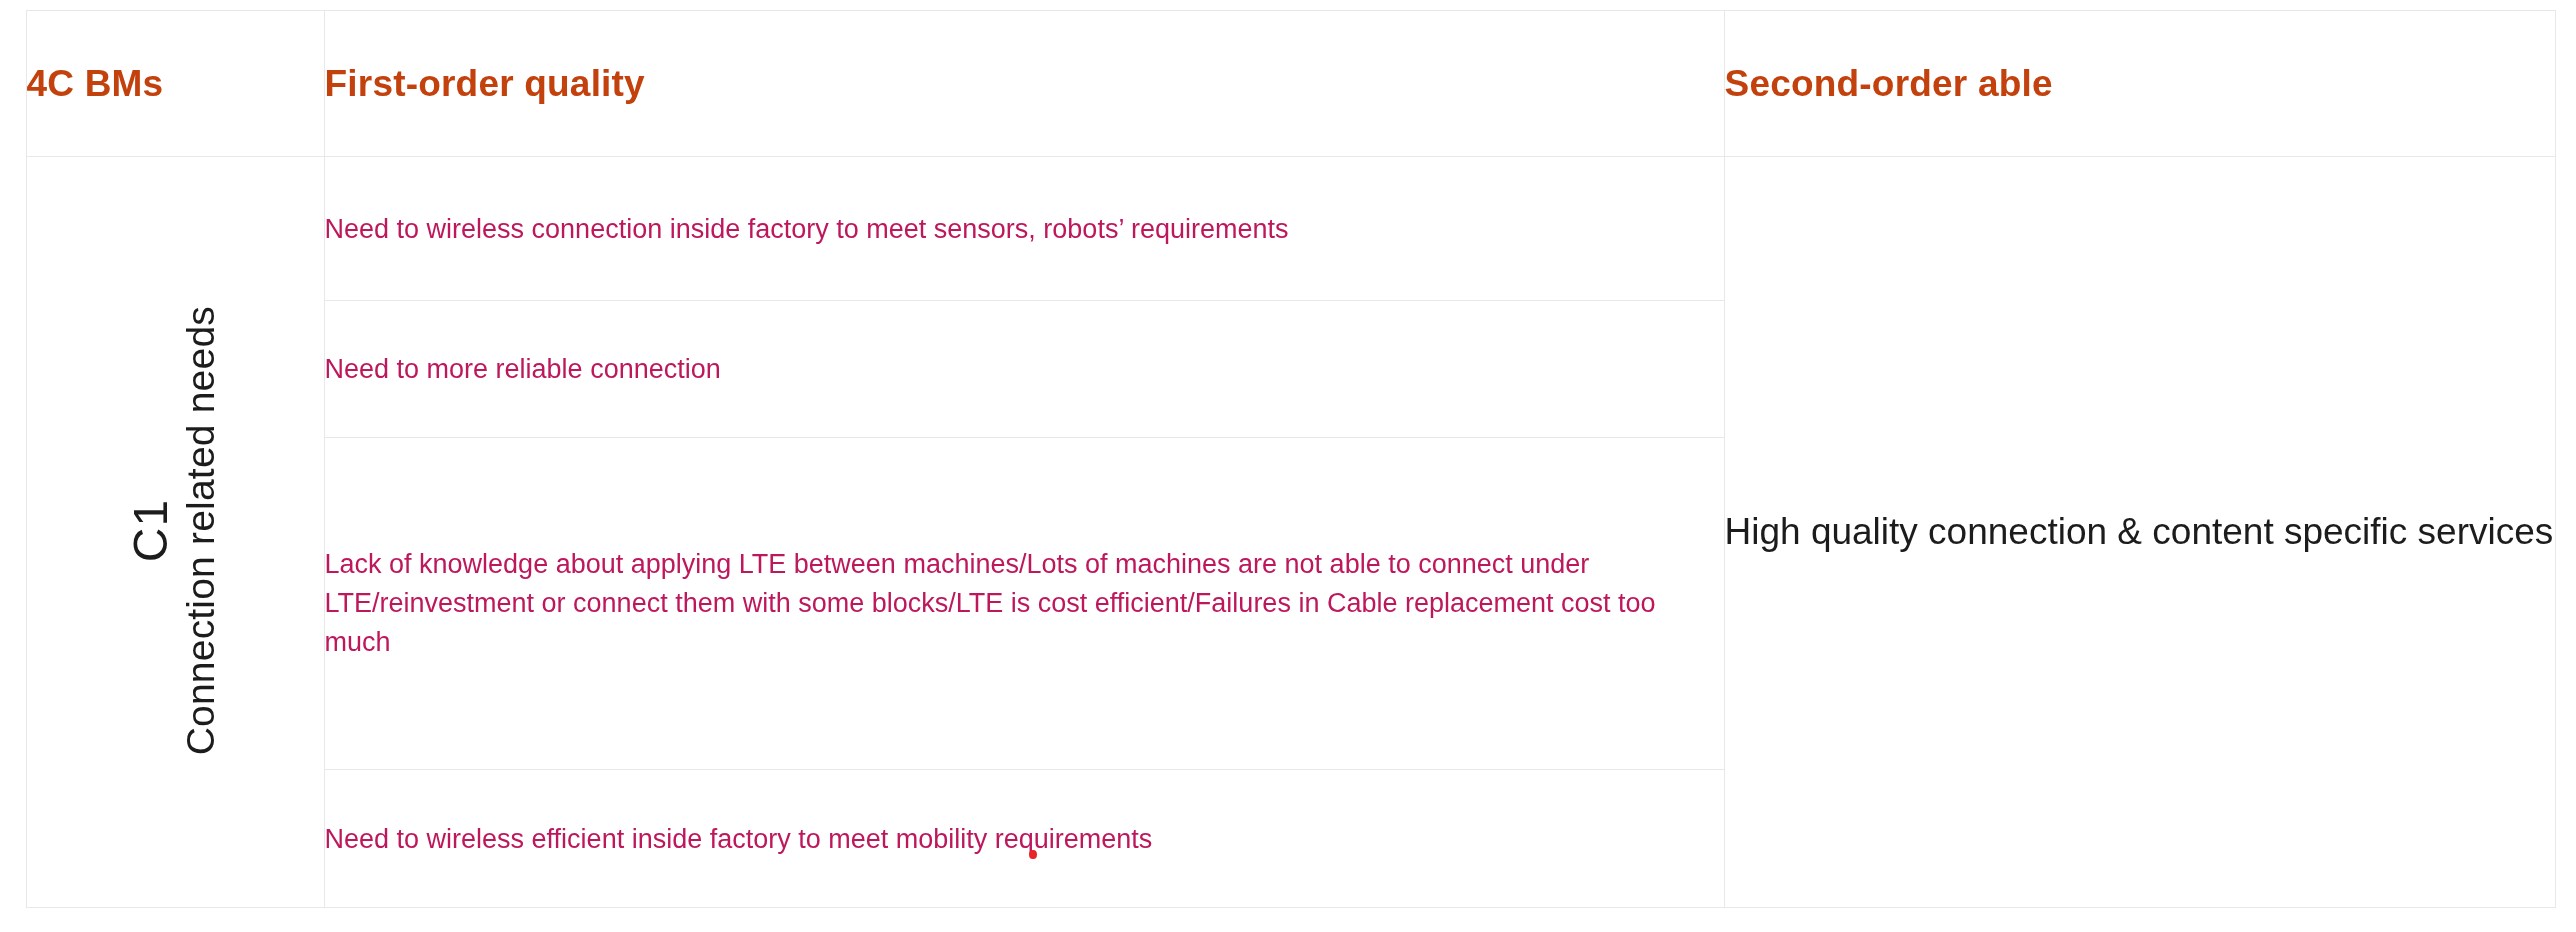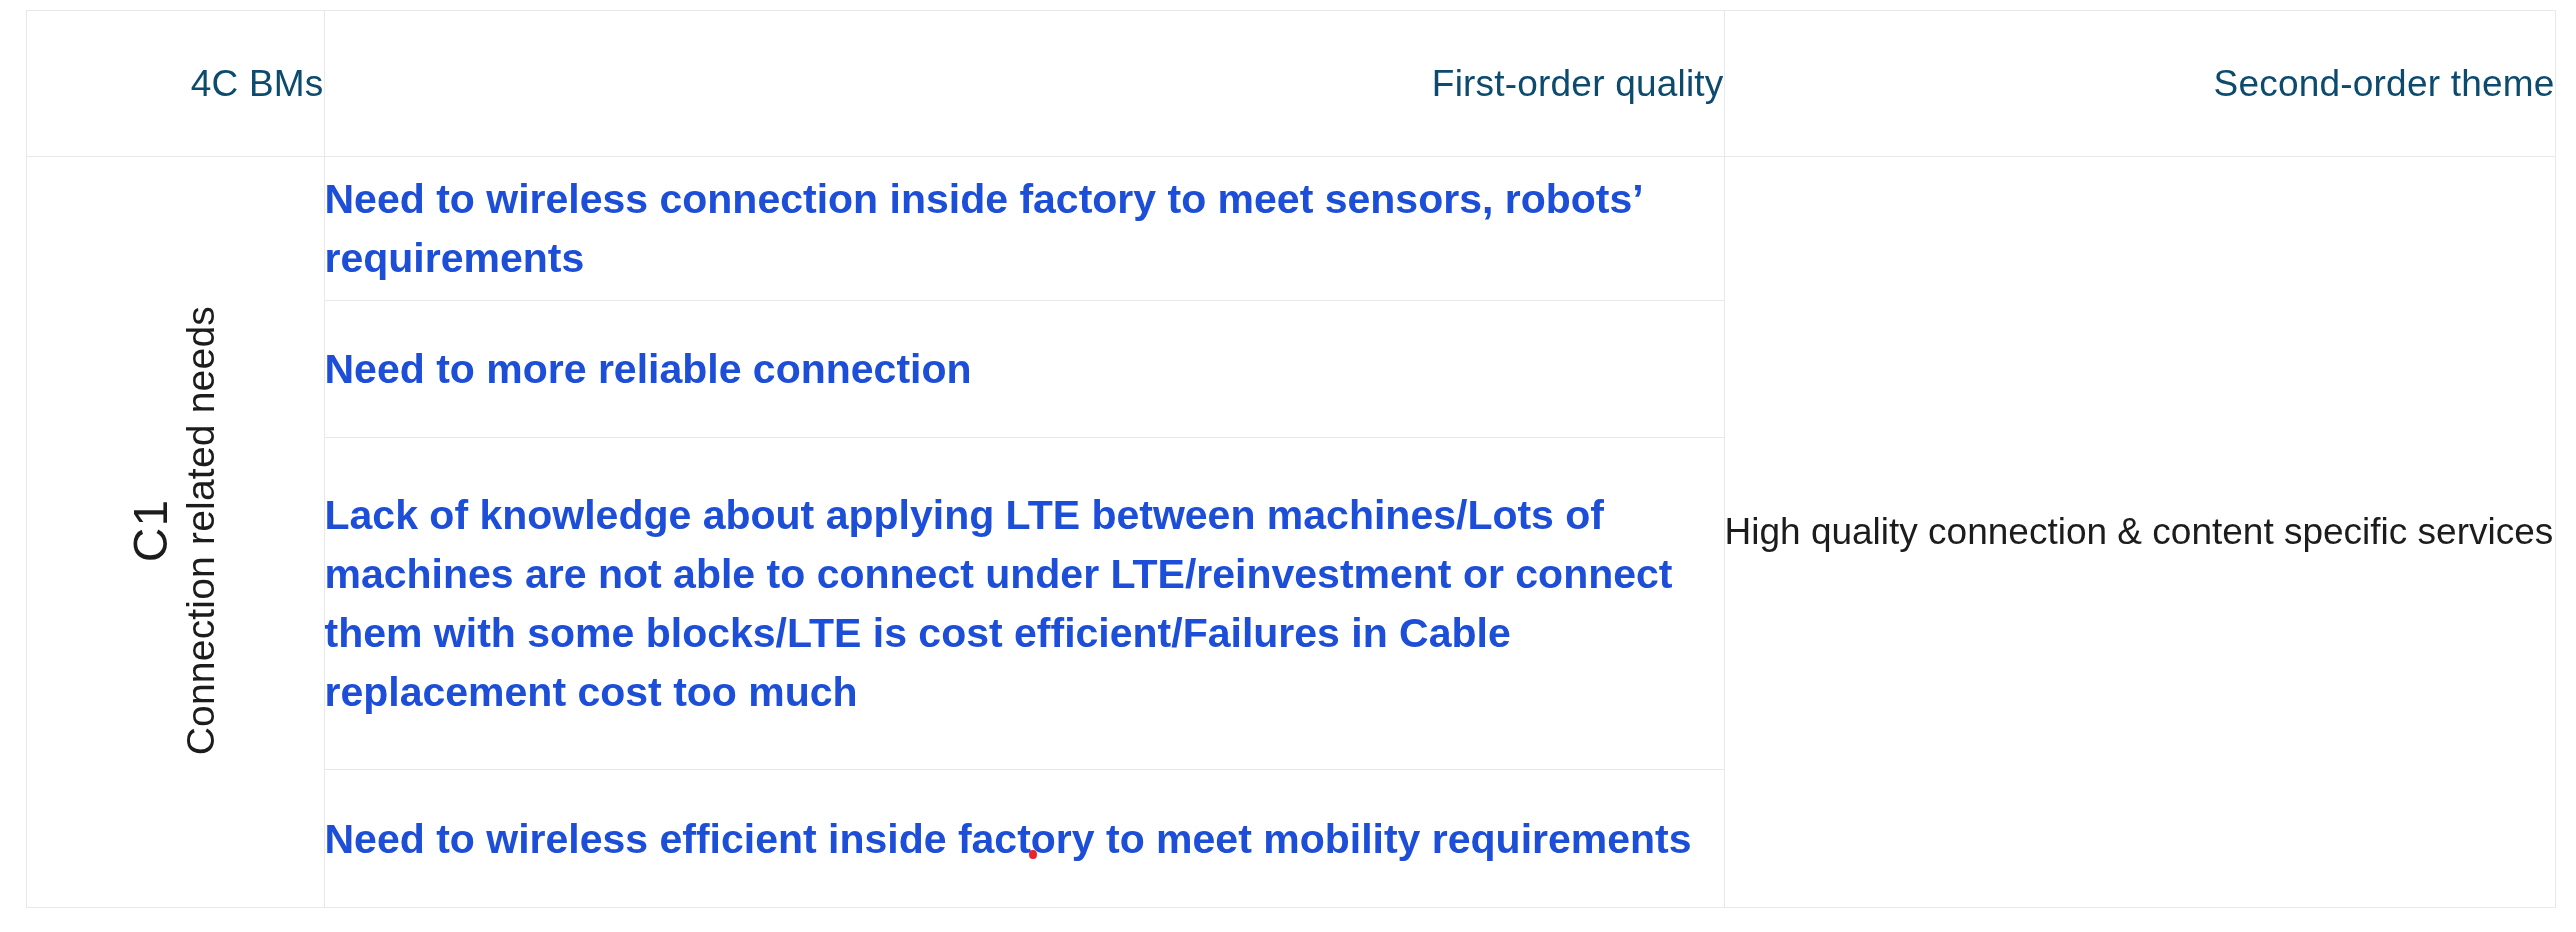--- a/index.html
+++ b/index.html
@@ -40,25 +40,25 @@
   }
 
   
   col.c-bm    { width: 298px; }
   col.c-first { width: 1400px; }
   col.c-second{ width: 831px; }
 
   
   .hdr-cell {
     height: 145px;
-    text-align: right;
+    text-align: left;
     font-size: 37px;
-    font-weight: 400;
+    font-weight: 700;
     letter-spacing: 0.2px;
-    color: #0c4a6e;
+    color: #c2410c;
   }
 
   
   .bm-cell {
     position: relative;
     padding: 0;
     overflow: hidden;
   }
   .rot-stack {
     position: absolute;
@@ -85,25 +85,24 @@
     letter-spacing: 0.9px;
   }
   .rot-label {
     font-size: 39px;
     letter-spacing: 0.2px;
   }
 
   
   .concept-cell {
     text-align: left;
-    font-size: 41px;
+    font-size: 27px;
     line-height: 1.42;
     padding: 0 22px 0 24px;
-    color: #1d4ed8;
-    font-weight: bold;
+    color: #be185d;
   }
   .concept-cell .txt {
     display: block;
   }
   .row-1 { height: 144px; }
   .row-2 { height: 137px; padding-left: 8px; }
   .row-3 { height: 332px; }
   .row-4 { height: 138px; }
 
   .row-3 .concept-cell .txt { line-height: 1.44; }
@@ -136,21 +135,21 @@
     <colgroup>
       <col class="c-bm">
       <col class="c-first">
       <col class="c-second">
     </colgroup>
     <tbody>
 
       <tr>
         <td class="hdr-cell">4C BMs</td>
         <td class="hdr-cell">First-order quality</td>
-        <td class="hdr-cell">Second-order theme</td>
+        <td class="hdr-cell">Second-order able</td>
       </tr>
 
       <tr class="row-1">
         <td class="bm-cell" rowspan="4">
           <div class="rot-stack">
             <span class="rot-line rot-code">C1</span>
             <span class="rot-line rot-label">Connection related needs</span>
           </div>
         </td>
         <td class="concept-cell">

